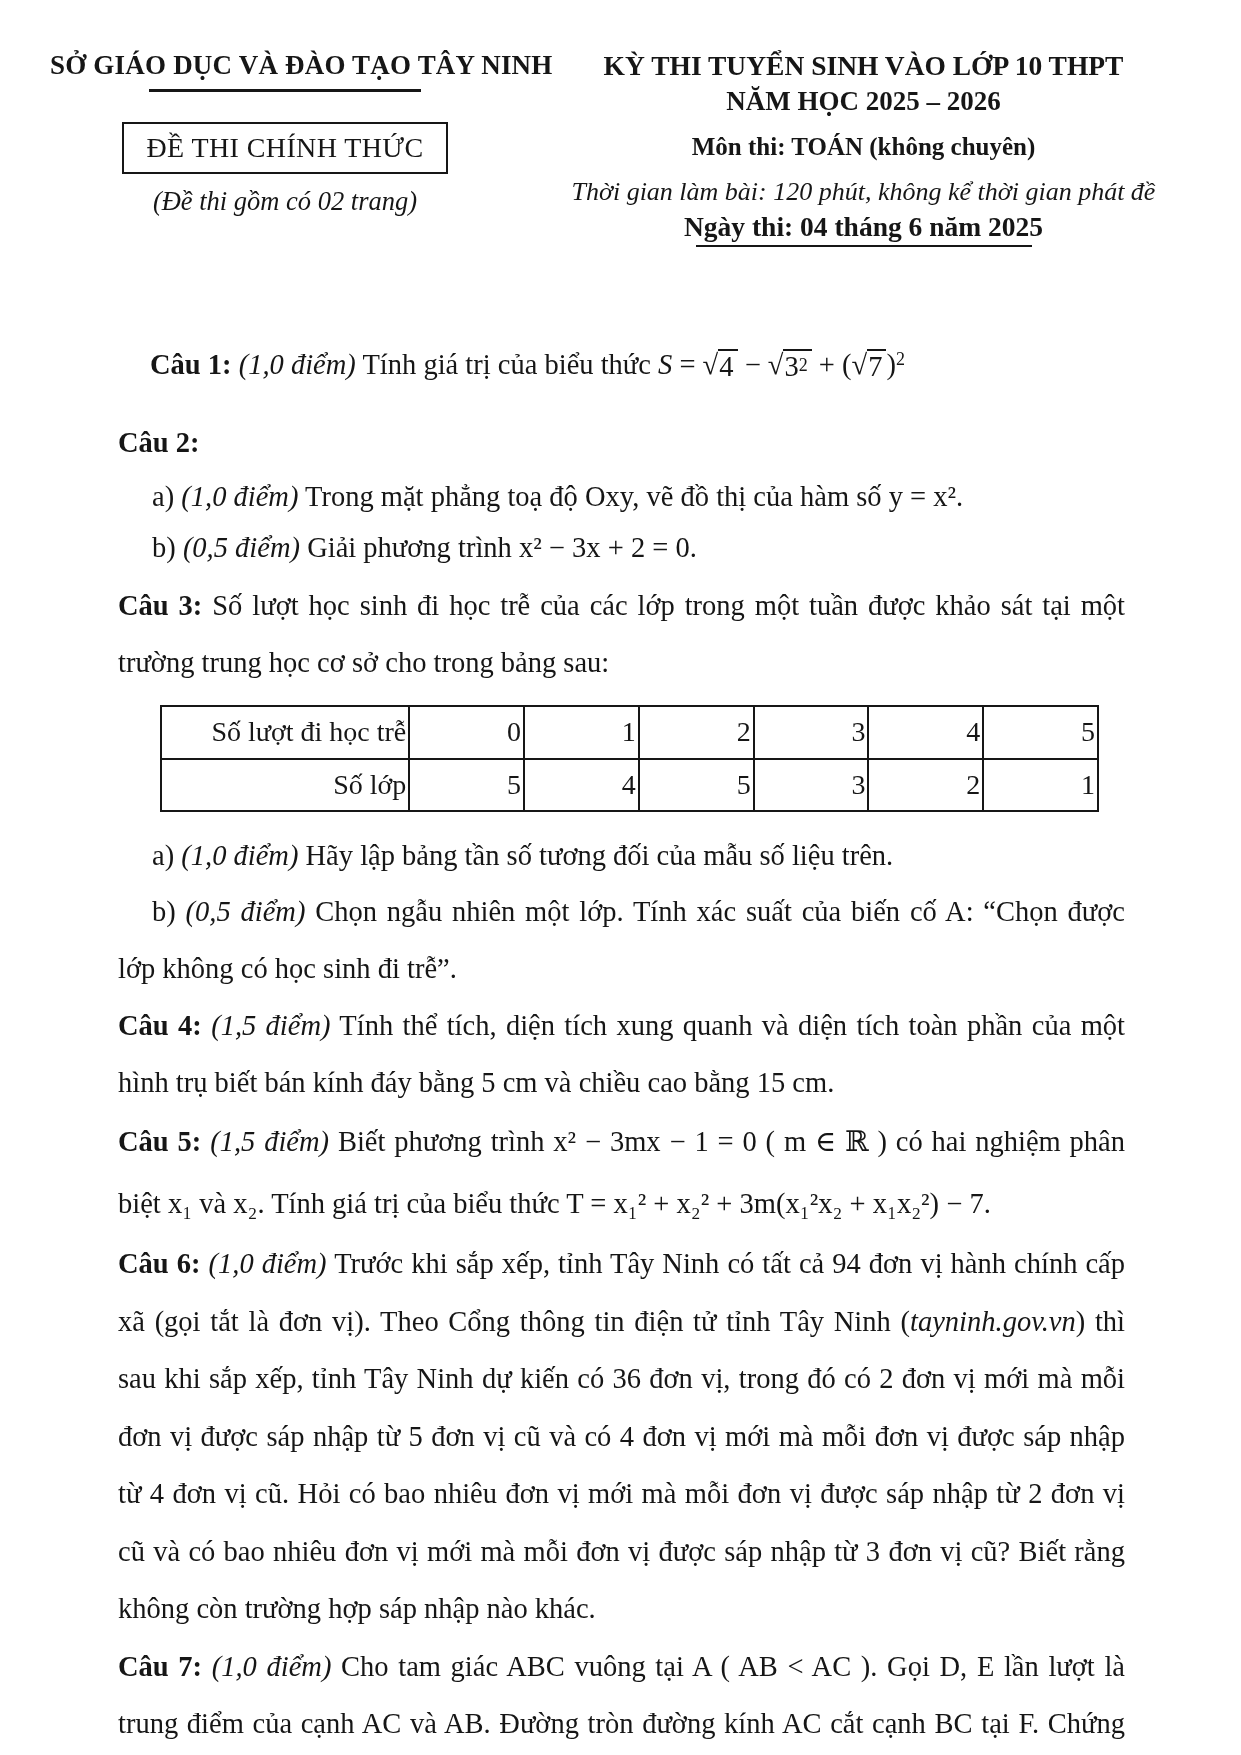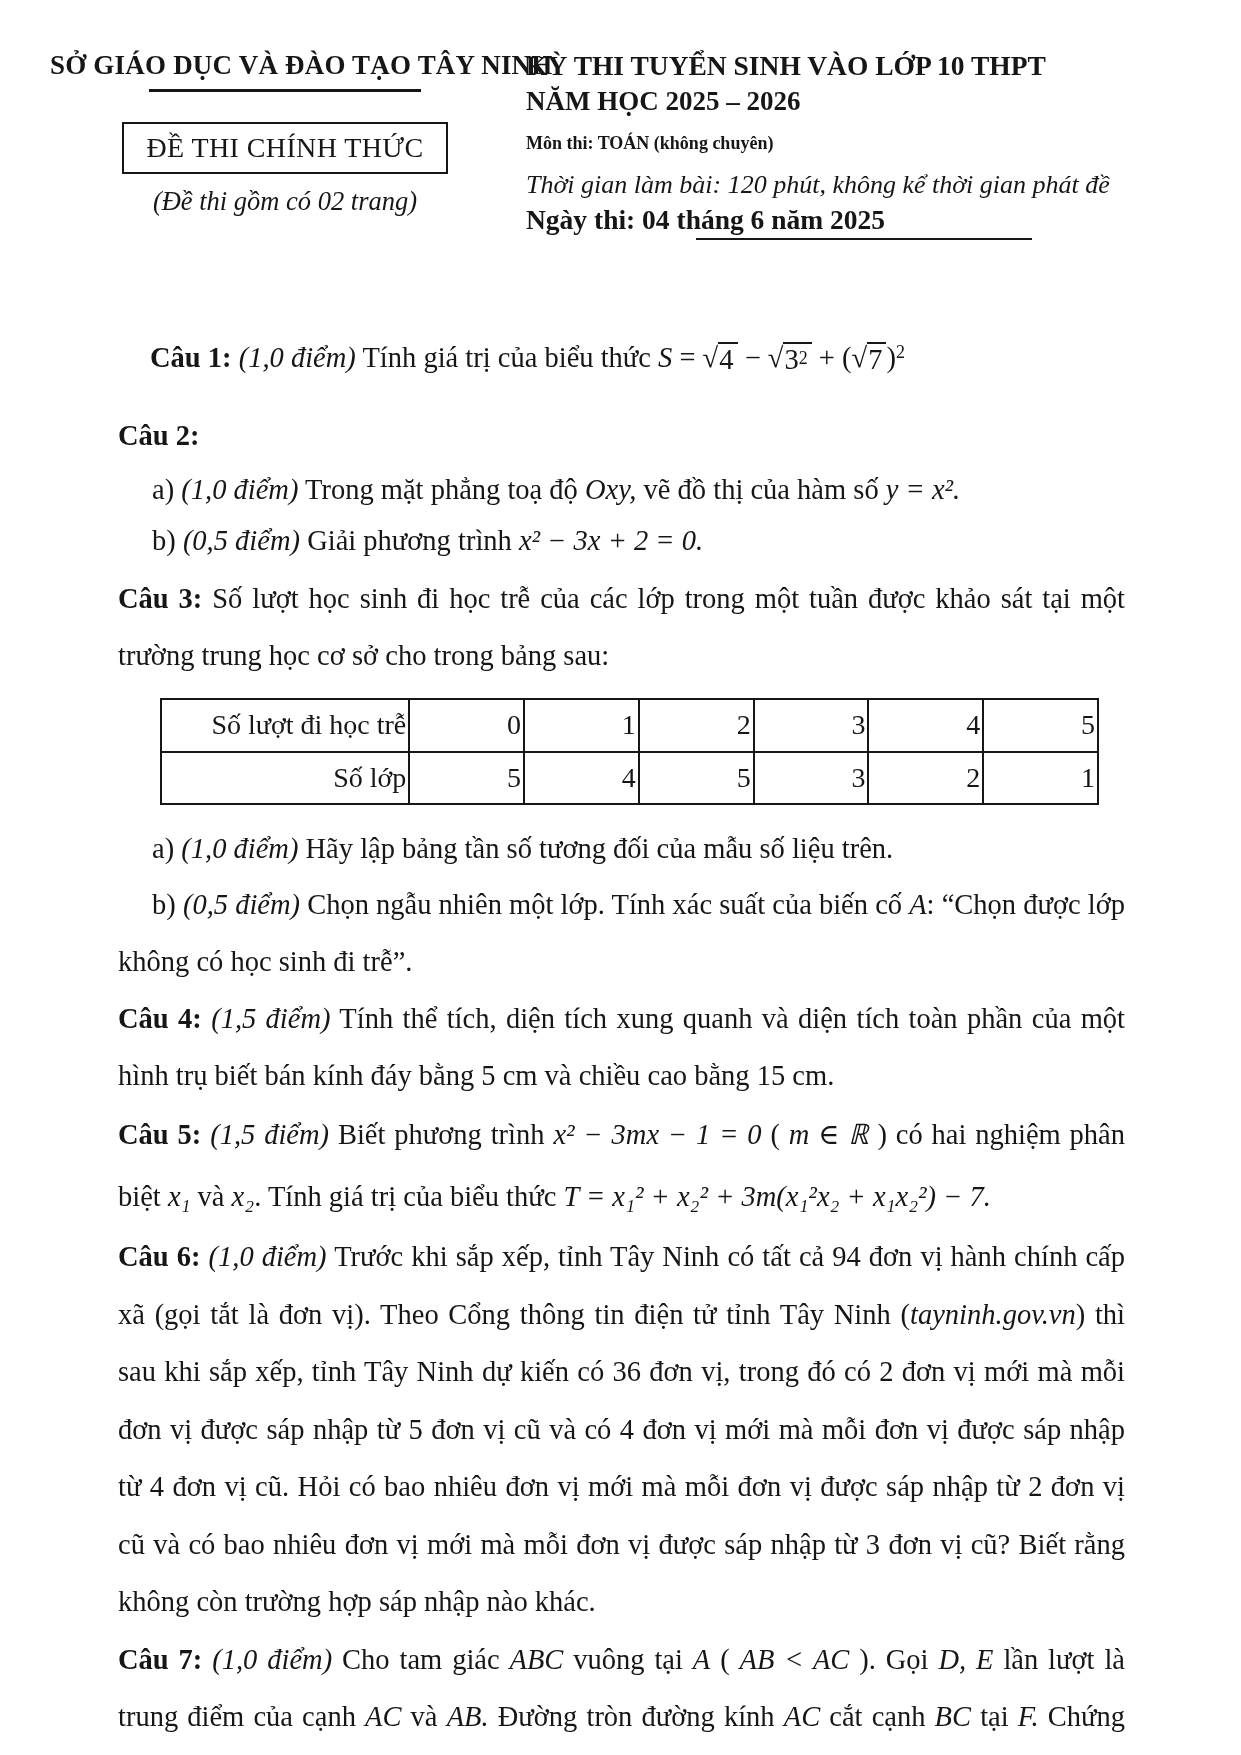--- a/index.html
+++ b/index.html
@@ -8,41 +8,41 @@
     font-family:"Liberation Serif","DejaVu Serif",serif;position:relative;
   }
   
   .header{display:flex;align-items:flex-start;padding:50px 40px 0 50px;}
   .header-left{width:470px;text-align:center;flex:none;}
   .dept{font-weight:bold;font-size:27px;letter-spacing:.2px;white-space:nowrap;}
   .dept-rule{width:272px;border-bottom:3px solid #161616;margin:8px auto 0;}
   .stamp-box{display:inline-block;border:2.5px solid #161616;padding:8px 22px;
     font-weight:normal;font-size:28px;margin-top:30px;letter-spacing:.4px;}
   .pages-note{font-style:italic;font-size:26.5px;margin-top:12px;}
-  .header-right{flex:1;text-align:left;padding-left:6px;}
+  .header-right{flex:1;text-align:center;padding-left:6px;}
   .ht1{font-weight:bold;font-size:27.5px;white-space:nowrap;}
   .ht2{font-weight:bold;font-size:27px;margin-top:4px;}
-  .subject{font-weight:bold;font-size:18px;margin-top:16px;}
+  .subject{font-weight:bold;font-size:25px;margin-top:16px;}
   .duration{font-style:italic;font-size:26px;margin-top:16px;white-space:nowrap;}
   .date{font-weight:bold;font-size:27.5px;margin-top:4px;}
   .date-rule{width:336px;border-bottom:2.5px solid #161616;margin:2px auto 0;}
   
   .main{padding:80px 116px 0 118px;}
   p.line{margin:0;font-size:28.5px;line-height:57px;text-align:justify;}
   p.q1{line-height:76px;margin-bottom:12px;margin-left:32px;}
   p.q2{line-height:56px;}
   p.sub{line-height:51px;text-indent:34px;}
   p.q3{margin-top:4px;}
   p.q3a{line-height:55px;margin-top:4px;}
   p.q3b{line-height:57px;}
   p.q5{line-height:62px;}
   p.q6{line-height:57.5px;}
   b.ql{font-weight:bold;}
   i.pts{font-style:italic;}
-  .fm{font-style:italic;}
+  .fm{}
   sup{font-size:18px;line-height:0;vertical-align:9px;}
   .rad{display:inline-block;border-top:2px solid #161616;line-height:1.05;
        padding:1px 4px 0 1px;vertical-align:-2px;font-style:normal;}
   .rad sup{vertical-align:5px;}
   
   table.freq{border-collapse:collapse;margin:14px 26px 16px 42px;
     width:calc(100% - 68px);table-layout:fixed;}
   table.freq td{border:2.5px solid #161616;text-align:right;
     font-size:28px;padding:5px 2px;line-height:1.45;}
 </style>

